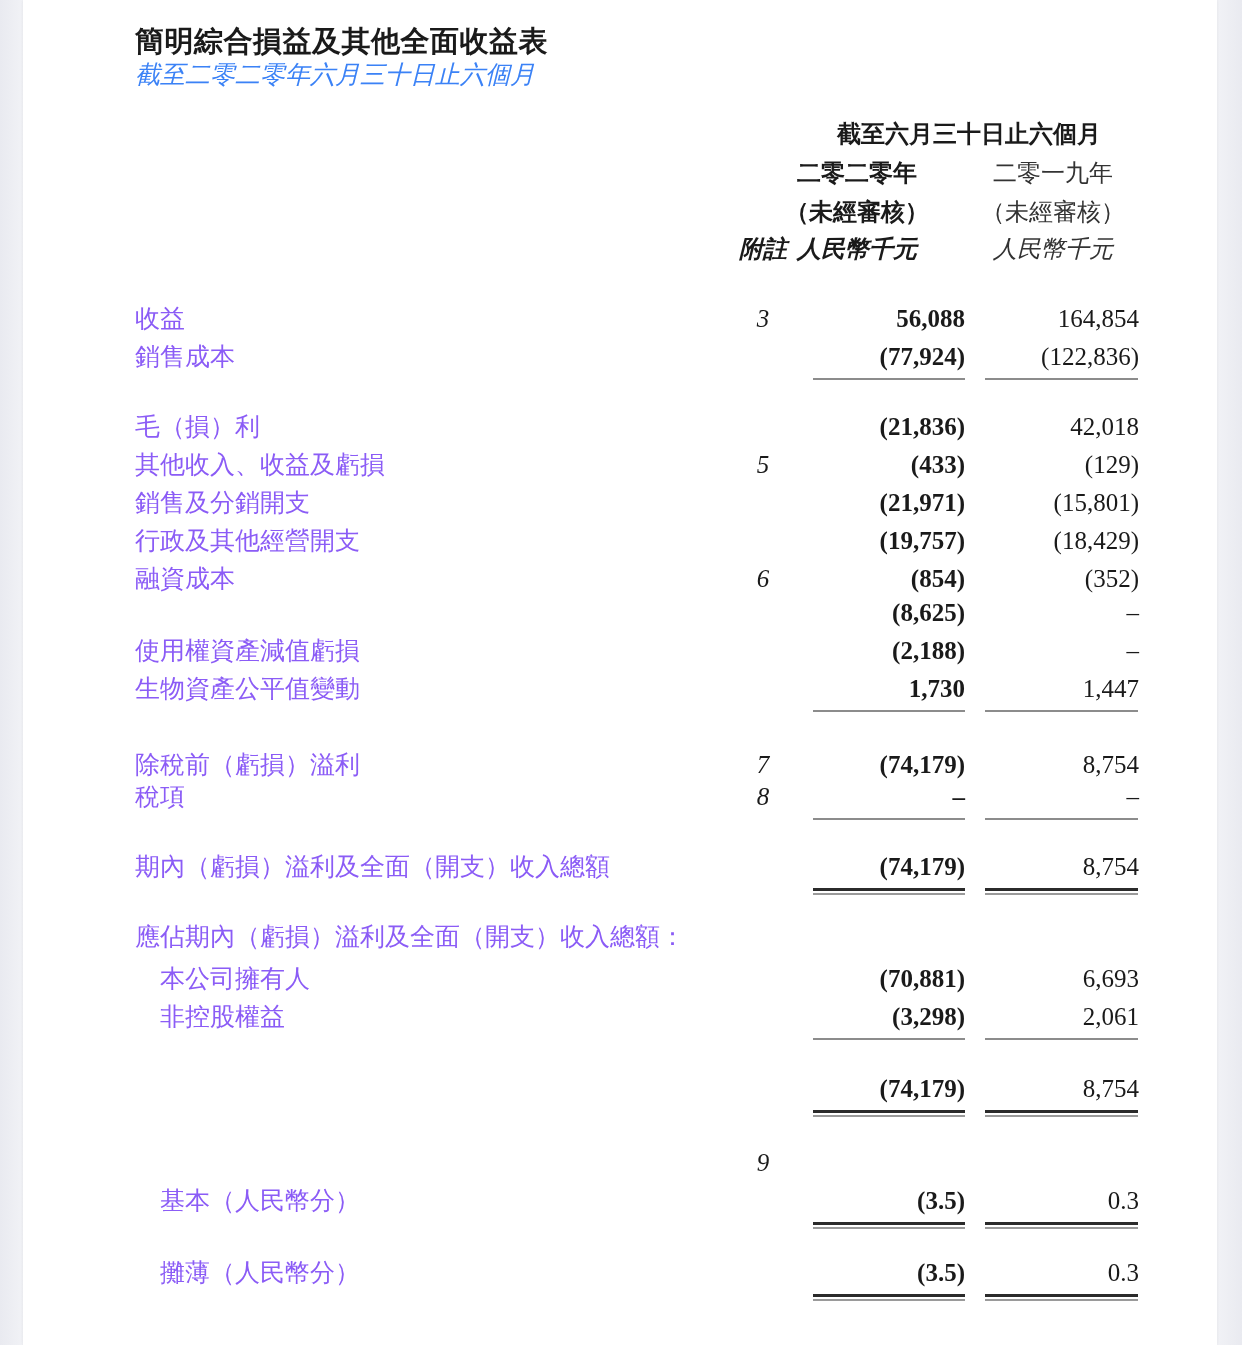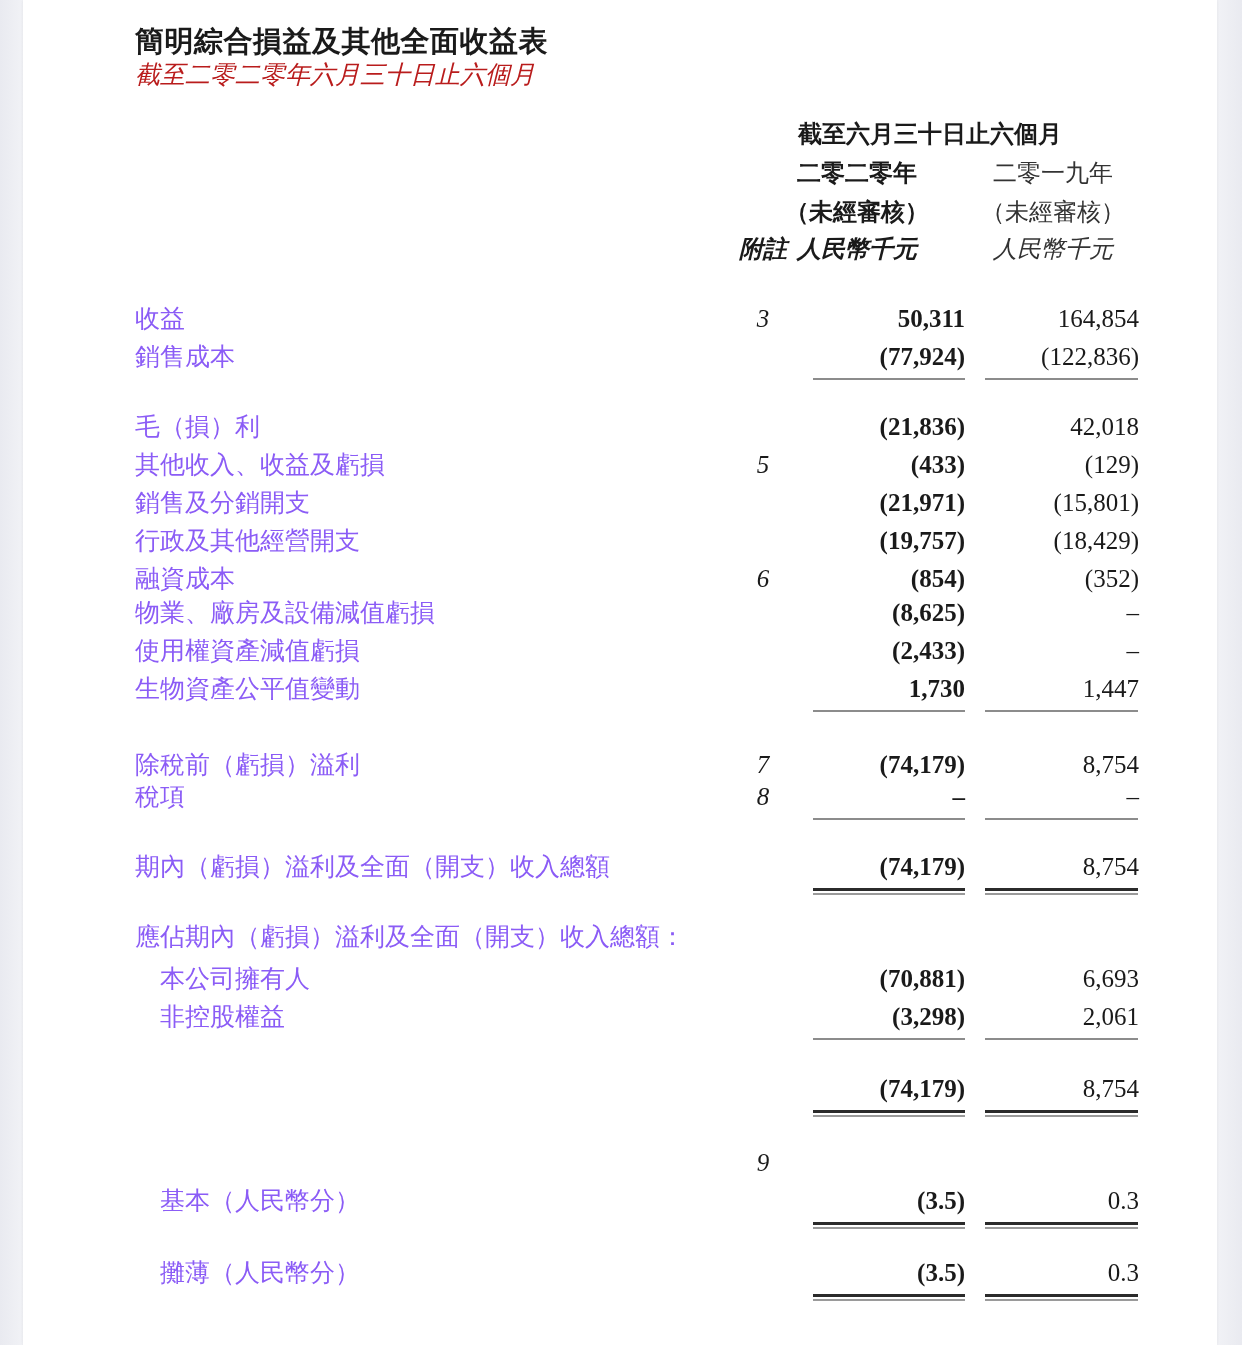--- a/index.html
+++ b/index.html
@@ -47,34 +47,35 @@
     letter-spacing: 0.5px;
     color: #1a1a1a;
     white-space: nowrap;
   }
   .doc-subtitle {
     position: absolute;
     left: 112px;
     top: 58px;
     font-size: 25px;
     font-style: italic;
-    color: #b91c1c;
+    color: #3b82f6;
     white-space: nowrap;
   }
 
   
   .hdr {
     position: absolute;
     white-space: nowrap;
     color: #1a1a1a;
   }
   .hdr-span {
     top: 118px;
     left: 775px;
     width: 342px;
+    text-align: center;
     font-size: 24px;
     font-weight: bold;
   }
   .hdr-year-1 {
     top: 157px;
     left: 750px;
     width: 168px;
     text-align: center;
     font-size: 24px;
     font-weight: bold;
@@ -229,21 +230,21 @@
   <div class="hdr hdr-note">附註</div>
 
   <div class="hdr hdr-cur-1">人民幣千元</div>
 
   <div class="hdr hdr-cur-2">人民幣千元</div>
 
   <div id="rows">
       <div class="row" style="top: 302px;">
         <div class="label">收益</div>
         <div class="note">3</div>
-        <div class="cell c1">50,311</div>
+        <div class="cell c1">56,088</div>
         <div class="cell c2">164,854</div>
       </div>
       <div class="row" style="top: 340px;">
         <div class="label">銷售成本</div>
         <div class="cell c1">(77,924)</div>
         <div class="cell c2">(122,836)</div>
       </div>
       <div class="rule r1" style="top: 378px;"></div>
       <div class="rule r2" style="top: 378px;"></div>
       <div class="row" style="top: 410px;">
@@ -267,27 +268,26 @@
         <div class="cell c1">(19,757)</div>
         <div class="cell c2">(18,429)</div>
       </div>
       <div class="row" style="top: 562px;">
         <div class="label">融資成本</div>
         <div class="note">6</div>
         <div class="cell c1">(854)</div>
         <div class="cell c2">(352)</div>
       </div>
       <div class="row" style="top: 596px;">
-        <div class="label">物業、廠房及設備減值虧損</div>
         <div class="cell c1">(8,625)</div>
         <div class="cell c2">–</div>
       </div>
       <div class="row" style="top: 634px;">
         <div class="label">使用權資產減值虧損</div>
-        <div class="cell c1">(2,433)</div>
+        <div class="cell c1">(2,188)</div>
         <div class="cell c2">–</div>
       </div>
       <div class="row" style="top: 672px;">
         <div class="label">生物資產公平值變動</div>
         <div class="cell c1">1,730</div>
         <div class="cell c2">1,447</div>
       </div>
       <div class="rule r1" style="top: 710px;"></div>
       <div class="rule r2" style="top: 710px;"></div>
       <div class="row" style="top: 748px; padding-left: 8px;">

